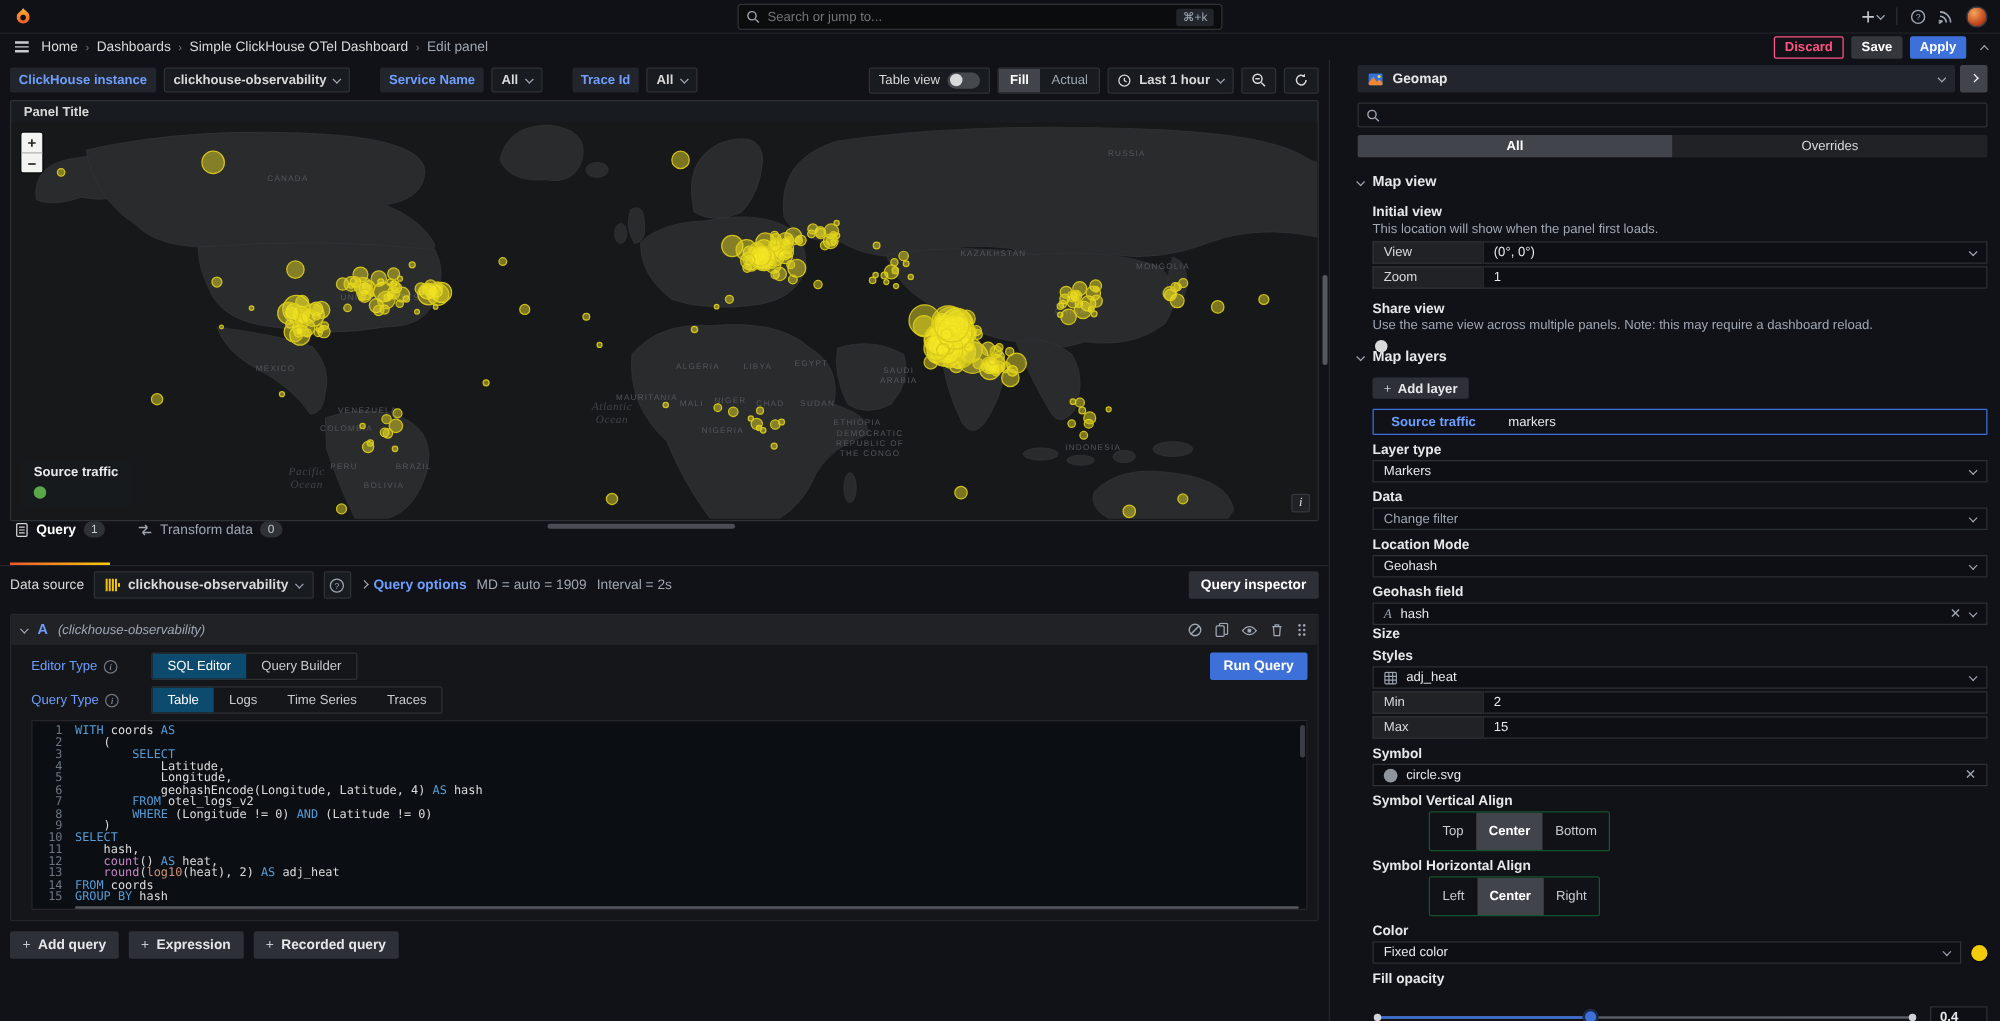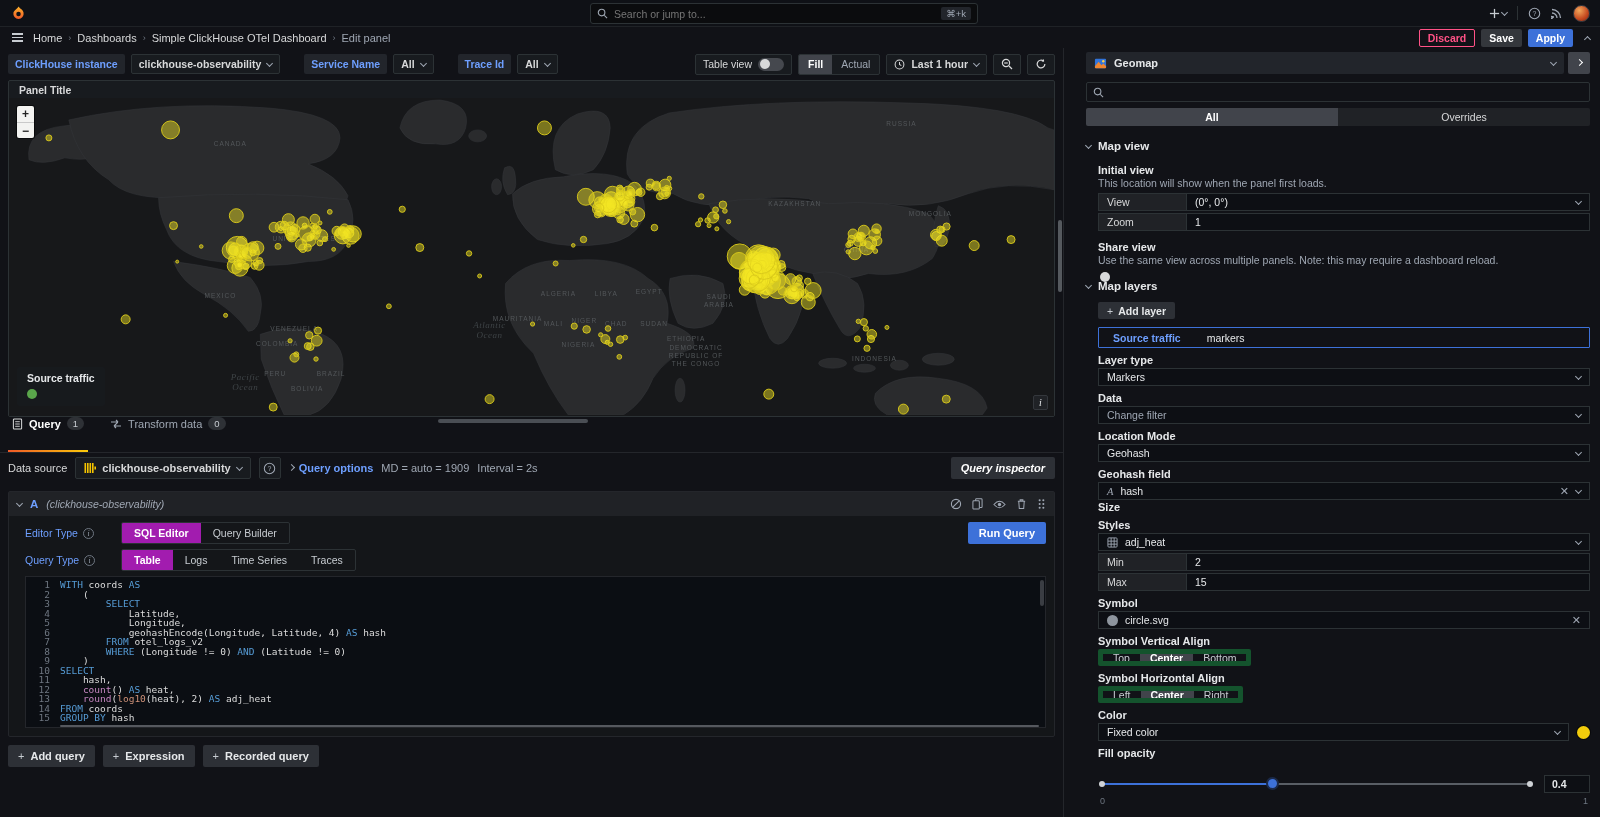--- a/index.html
+++ b/index.html
@@ -79,36 +79,36 @@
   .qtab.active{color:#fff;font-weight:bold;}
   .qtab.active::after{content:"";position:absolute;left:0;right:0;bottom:0;height:2px;background:linear-gradient(90deg,#f05a28,#fbca0a);}
   .badge{background:#2e3136;color:#c7ccd1;border-radius:8px;padding:1px 6px;font-size:9.5px;font-weight:normal;}
 
   
   .dsrow{height:30px;display:flex;align-items:center;padding:0 8px;gap:8px;}
   .ds-chip{height:22px;display:inline-flex;align-items:center;gap:6px;background:#181b1f;border:1px solid #2c3235;border-radius:2px;padding:0 8px;font-weight:bold;cursor:pointer;}
   .circ-btn{width:22px;height:22px;border:1px solid #2c3235;background:#181b1f;border-radius:2px;color:#9fa7b3;display:flex;align-items:center;justify-content:center;cursor:pointer;}
   .qopt{color:#6e9fff;font-weight:bold;cursor:pointer;display:flex;align-items:center;gap:5px;}
   .dsmeta{color:#9fa7b3;}
-  .qi-btn{margin-left:auto;height:22px;background:#2d3036;border-radius:2px;color:#fff;font-weight:bold;display:inline-flex;align-items:center;padding:0 10px;cursor:pointer;font-style:italic;}
+  .qi-btn{margin-left:auto;height:22px;background:#2d3036;border-radius:2px;color:#fff;font-weight:bold;display:inline-flex;align-items:center;padding:0 10px;cursor:pointer;}
 
   
   .qcard{margin:8px 8px 0 8px;border:1px solid #24262b;background:#141619;border-radius:2px;}
   .qhead{height:24px;background:#202226;display:flex;align-items:center;padding:0 8px;gap:8px;}
   .refid{color:#6e9fff;font-weight:bold;font-size:11.5px;}
   .dshint{color:#9fa7b3;font-style:italic;font-size:10.5px;}
   .qicons{margin-left:auto;display:flex;align-items:center;gap:10px;color:#9fa7b3;}
   .qicons svg{cursor:pointer;}
   .qbody{padding:6px 8px 8px 16px;}
   .optrow{display:flex;align-items:center;margin-bottom:5px;}
   .optlabel{width:96px;color:#6e9fff;font-size:10.5px;display:flex;align-items:center;gap:5px;}
   .info-ic{width:11px;height:11px;border-radius:50%;border:1px solid #6e7681;color:#9fa7b3;font-size:7.5px;display:inline-flex;align-items:center;justify-content:center;font-style:italic;font-family:"Liberation Serif",serif;}
   .seg2{display:inline-flex;height:22px;border:1px solid #2c3235;border-radius:2px;overflow:hidden;background:#141619;}
   .seg2 .opt{padding:0 12px;display:flex;align-items:center;color:#c7ccd1;font-size:10.5px;cursor:pointer;}
-  .seg2 .opt.sel{background:#a21caf;color:#fff;font-weight:bold;}
+  .seg2 .opt.sel{background:#0c4a6e;color:#fff;font-weight:normal;}
   .runq{margin-left:auto;height:22px;background:#3d71d9;color:#fff;font-weight:bold;border-radius:2px;display:inline-flex;align-items:center;padding:0 11px;cursor:pointer;}
   .editor{margin-top:2px;background:#0b0e13;border:1px solid #24262b;position:relative;padding:3px 0 4px 0;}
   .cl{display:flex;line-height:9.5px;font-size:9.5px;}
   .ln{width:34px;text-align:right;padding-right:10px;color:#6e7681;flex:none;}
   .lc{white-space:pre;}
   .kw{color:#569cd6;} .fn{color:#c586c0;} .fn2{color:#ce9178;} .pl{color:#dcdcdc;}
   .ed-vscroll{position:absolute;right:1px;top:3px;width:4px;height:26px;background:#3a3d43;border-radius:2px;}
   .ed-hscroll{position:absolute;left:34px;right:6px;bottom:0;height:2px;background:#55585e;border-radius:1px;}
   .qfooter{display:flex;gap:8px;padding:8px 8px;}
   .fbtn{height:22px;background:#2d3036;border-radius:2px;color:#e6e8ea;font-weight:bold;display:inline-flex;align-items:center;gap:6px;padding:0 10px;cursor:pointer;}
@@ -134,21 +134,21 @@
   .finput{flex:1;background:#0d0f14;border:1px solid #2c3235;display:flex;align-items:center;padding:0 8px;color:#e6e8ea;font-size:10.5px;gap:6px;}
   .finput .spacer{flex:1;}
   .select{height:18px;background:#0d0f14;border:1px solid #2c3235;display:flex;align-items:center;padding:0 8px;color:#e6e8ea;font-size:10.5px;gap:7px;cursor:pointer;}
   .select .spacer{flex:1;}
   .select .muted{color:#9fa7b3;}
   .wide-btn{margin-top:4px;height:17px;background:#34373c;border-radius:2px;display:flex;align-items:center;justify-content:center;color:#fff;font-weight:bold;font-size:10.5px;cursor:pointer;}
   .small-btn{height:17px;background:#2d3036;border-radius:2px;color:#e6e8ea;font-weight:bold;font-size:10.5px;display:inline-flex;align-items:center;gap:5px;padding:0 9px;cursor:pointer;}
   .layer-row{margin-top:8px;height:21px;border:1px solid #3d71d9;border-radius:1px;display:flex;align-items:center;gap:26px;padding:0 14px;cursor:pointer;}
   .layer-name{color:#6e9fff;font-weight:bold;font-size:10.5px;}
   .layer-kind{color:#e6e8ea;font-size:10.5px;}
-  .seg3{display:inline-flex;height:17px;border:5px solid #14532d;border-radius:2px;overflow:hidden;}
+  .seg3{display:inline-flex;height:32px;border:1px solid #14532d;border-radius:2px;overflow:hidden;margin-left:45px;}
   .seg3 .opt{padding:0 10px;display:flex;align-items:center;color:#c7ccd1;font-size:10.5px;cursor:pointer;}
   .seg3 .opt.sel{background:#41444b;color:#fff;font-weight:bold;}
   .x-ic{color:#9fa7b3;font-size:11px;cursor:pointer;line-height:1;}
   .swatch{width:13px;height:13px;border-radius:50%;margin-left:8px;flex:none;cursor:pointer;box-shadow:0 0 0 1px #0008;}
   .colorrow{display:flex;align-items:center;}
   .colorrow .select{flex:1;}
   .oprow{display:flex;align-items:center;gap:10px;margin-top:16px;font-weight:bold;}
   .slider{position:relative;flex:1;height:14px;}
   .sl-track{position:absolute;left:4px;right:4px;top:6px;height:2px;background:#595e65;border-radius:1px;}
   .sl-fill{position:absolute;left:4px;top:6px;height:2px;background:#3d71d9;border-radius:1px;}

